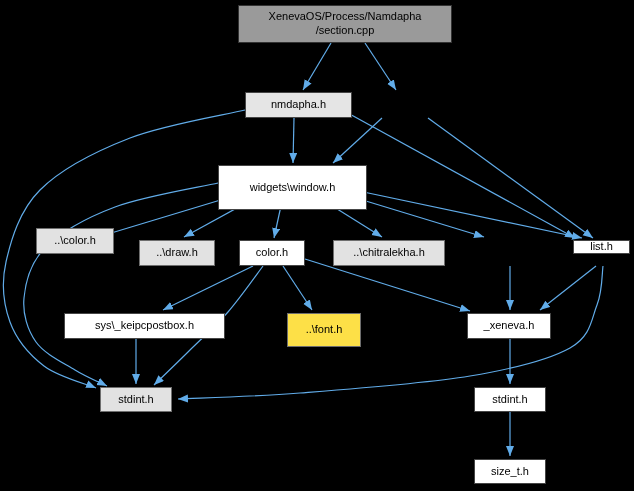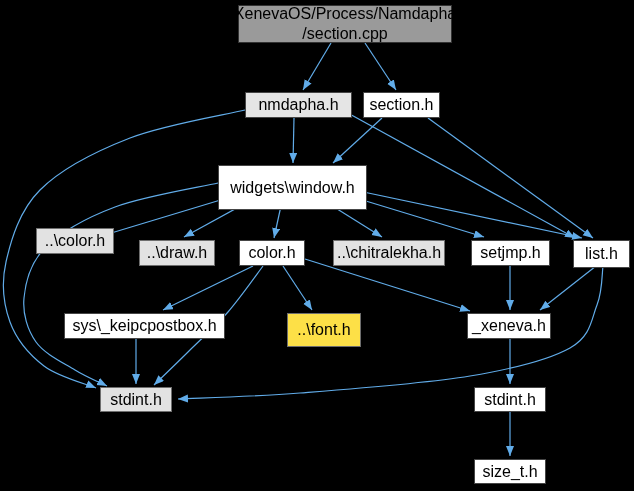--- a/index.html
+++ b/index.html
@@ -1,21 +1,21 @@
 <!DOCTYPE html>
 <html><head>
 <meta charset="utf-8">
 <style>
   html,body { margin:0; padding:0; background:#000; }
   #stage { position:relative; overflow:hidden; }
   #edge-layer { position:absolute; left:0; top:0; }
   .node {
     position:absolute; box-sizing:border-box;
     display:flex; flex-direction:column; align-items:center; justify-content:center;
-    font-family:"Liberation Sans", sans-serif; font-size:16px; line-height:1.25;
+    font-family:"Liberation Sans", sans-serif; font-size:11px; line-height:1.25;
     white-space:nowrap; text-align:center; cursor:pointer;
   }
   .node span { display:block; }
 </style>
 </head>
 <body>
 
 <div id="stage" style="width: 634px; height: 491px; background: rgb(0, 0, 0);">
     <svg id="edge-layer" width="634" height="491">
       <defs>
@@ -48,42 +48,36 @@
       <path d="M510,339 L510,384" fill="none" stroke="#61ACE9" stroke-width="1.2" marker-end="url(#arrowhead)"></path>
       <path d="M510,412 L510,456" fill="none" stroke="#61ACE9" stroke-width="1.2" marker-end="url(#arrowhead)"></path>
     </svg>
     <div class="node main" style="left: 238px; top: 5px; width: 214px; height: 38px; color: rgb(0, 0, 0); background: rgb(154, 154, 154); border: 1px solid rgb(51, 51, 51);">
       <span>XenevaOS/Process/Namdapha</span>
       <span>/section.cpp</span>
     </div>
     <div class="node internal" style="left: 245px; top: 92px; width: 107px; height: 26px; color: rgb(0, 0, 0); background: #e5e5e5; border: 1px solid rgb(69, 69, 69); align-items: center;">
       <span>nmdapha.h</span>
     </div>
-    <div class="node internal" style="left: 363px; top: 92px; width: 77px; height: 26px; color: rgb(0, 0, 0); background: rgb(255, 255, 255); border: 1px solid rgb(69, 69, 69);">
-      <span>section.h</span>
-    </div>
     <div class="node internal" style="left: 218px; top: 165px; width: 149px; height: 45px; color: rgb(0, 0, 0); background: rgb(255, 255, 255); border: 1px solid rgb(69, 69, 69);">
       <span>widgets\window.h</span>
     </div>
     <div class="node external" style="left: 36px; top: 228px; width: 78px; height: 26px; color: rgb(0, 0, 0); background: rgb(226, 226, 226); border: 1px solid rgb(110, 110, 110);">
       <span>..\color.h</span>
     </div>
     <div class="node external" style="left: 139px; top: 240px; width: 76px; height: 26px; color: rgb(0, 0, 0); background: rgb(226, 226, 226); border: 1px solid rgb(110, 110, 110);">
       <span>..\draw.h</span>
     </div>
     <div class="node internal" style="left: 239px; top: 240px; width: 66px; height: 26px; color: rgb(0, 0, 0); background: rgb(255, 255, 255); border: 1px solid rgb(69, 69, 69);">
       <span>color.h</span>
     </div>
     <div class="node external" style="left: 333px; top: 240px; width: 112px; height: 26px; color: rgb(0, 0, 0); background: rgb(226, 226, 226); border: 1px solid rgb(110, 110, 110);">
       <span>..\chitralekha.h</span>
     </div>
-    <div class="node internal" style="left: 471px; top: 240px; width: 79px; height: 26px; color: rgb(0, 0, 0); background: rgb(255, 255, 255); border: 1px solid rgb(69, 69, 69);">
-      <span>setjmp.h</span>
-    </div>
-    <div class="node internal" style="left: 573px; top: 240px; width: 57px; height: 28px; color: rgb(0, 0, 0); background: rgb(255, 255, 255); border: 1px solid rgb(69, 69, 69);">
+    <div class="node internal" style="left: 573px; top: 240px; width: 57px; height: 14px; color: rgb(0, 0, 0); background: rgb(255, 255, 255); border: 1px solid rgb(69, 69, 69);">
       <span>list.h</span>
     </div>
     <div class="node internal" style="left: 56px; top: 313px; width: 161px; height: 26px; color: rgb(0, 0, 0); background: rgb(255, 255, 255); border: 1px solid rgb(69, 69, 69); margin-left: 8px;">
       <span>sys\_keipcpostbox.h</span>
     </div>
     <div class="node external" style="left: 287px; top: 313px; width: 74px; height: 34px; color: rgb(0, 0, 0); background: #fde047; border: 1px solid rgb(110, 110, 110);">
       <span>..\font.h</span>
     </div>
     <div class="node internal" style="left: 467px; top: 313px; width: 84px; height: 26px; color: rgb(0, 0, 0); background: rgb(255, 255, 255); border: 1px solid rgb(69, 69, 69);">
       <span>_xeneva.h</span>

